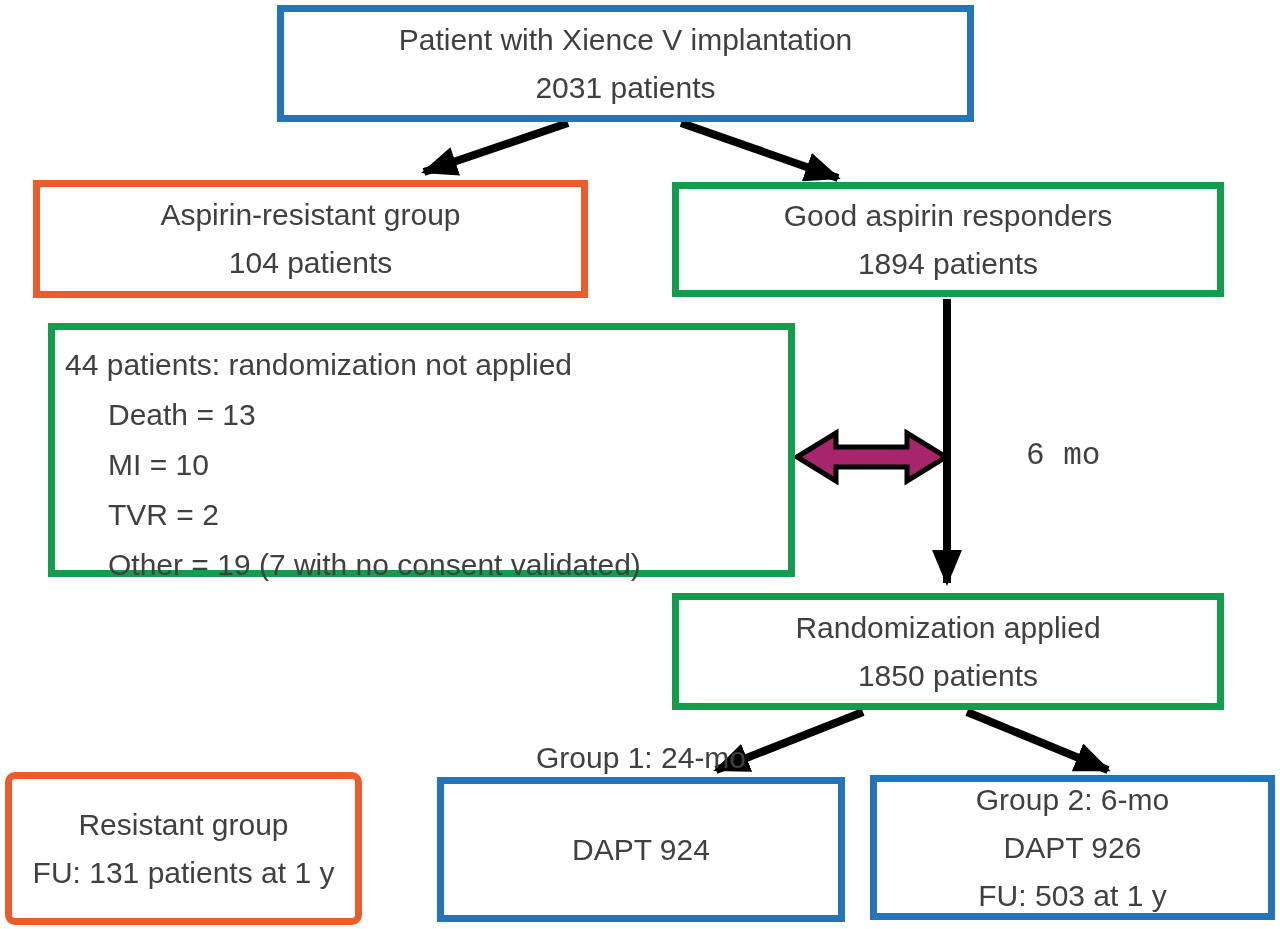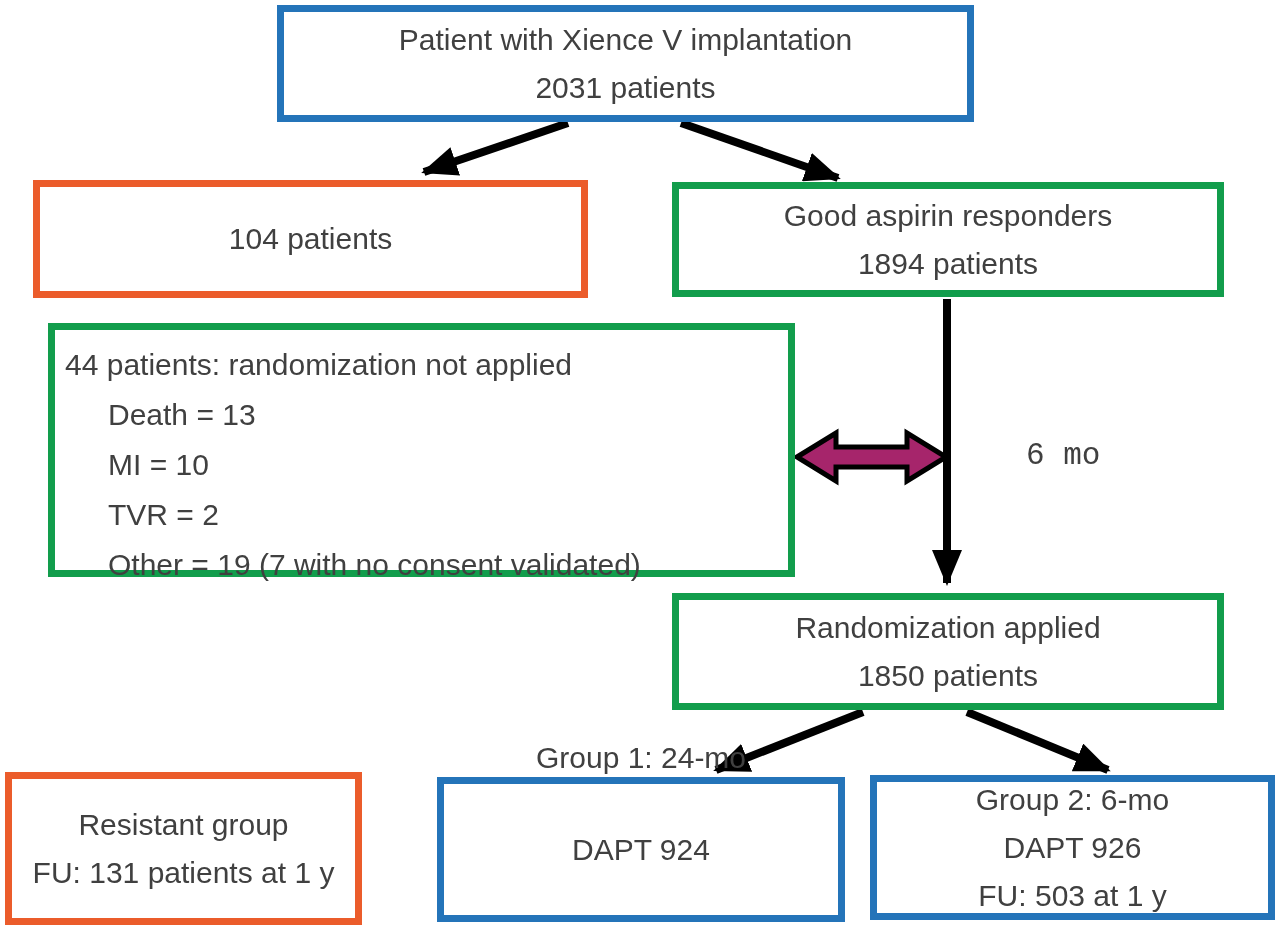--- a/index.html
+++ b/index.html
@@ -32,21 +32,21 @@
   #box-top{left:277px;top:5px;width:697px;height:117px;}
   #box-aspirin-resistant{left:33px;top:180px;width:555px;height:118px;}
   #box-good-responders{left:672px;top:182px;width:552px;height:115px;}
   #box-exclusions{
     left:48px;top:323px;width:747px;height:254px;
     justify-content:flex-start;align-items:flex-start;
     text-align:left;line-height:50px;padding:10px 0 0 10px;
   }
   #box-exclusions .indent{margin-left:43px;}
   #box-randomization{left:672px;top:593px;width:552px;height:117px;}
-  #box-resistant-fu{left:5px;top:772px;width:357px;height:153px;}
+  #box-resistant-fu{left:5px;top:772px;width:357px;height:153px;border-radius:10px;}
   #box-group1{left:437px;top:777px;width:408px;height:145px;gap:44px;}
   #box-group2{left:870px;top:775px;width:405px;height:145px;}
 
   #timepoint-label{
     position:absolute;left:1026px;top:433px;
     font-size:31px;line-height:46px;white-space:nowrap;font-family:Liberation Mono, monospace;
   }
   #arrow-layer{position:absolute;left:0;top:0;width:1280px;height:929px;pointer-events:none;}
 </style>
 </head>
@@ -67,20 +67,21 @@
     <line x1="967" y1="712" x2="1108" y2="770" stroke="#000" stroke-width="8" marker-end="url(#ah)"></line>
     <polygon points="797,457 836,433 836,447 907,447 907,433 946,457 907,481 907,467 836,467 836,481" stroke="#000" stroke-width="5" stroke-linejoin="miter" fill="#A6256B"></polygon>
   </svg>
 
   <div id="box-top" class="flow-box b-blue">
     <span>Patient with Xience V implantation</span>
     <span>2031 patients</span>
   </div>
 
   <div id="box-aspirin-resistant" class="flow-box b-orange">
+    <span>Aspirin-resistant group</span>
     <span>104 patients</span>
   </div>
 
   <div id="box-good-responders" class="flow-box b-green">
     <span>Good aspirin responders</span>
     <span>1894 patients</span>
   </div>
 
   <div id="box-exclusions" class="flow-box b-green">
     <span>44 patients: randomization not applied</span>

